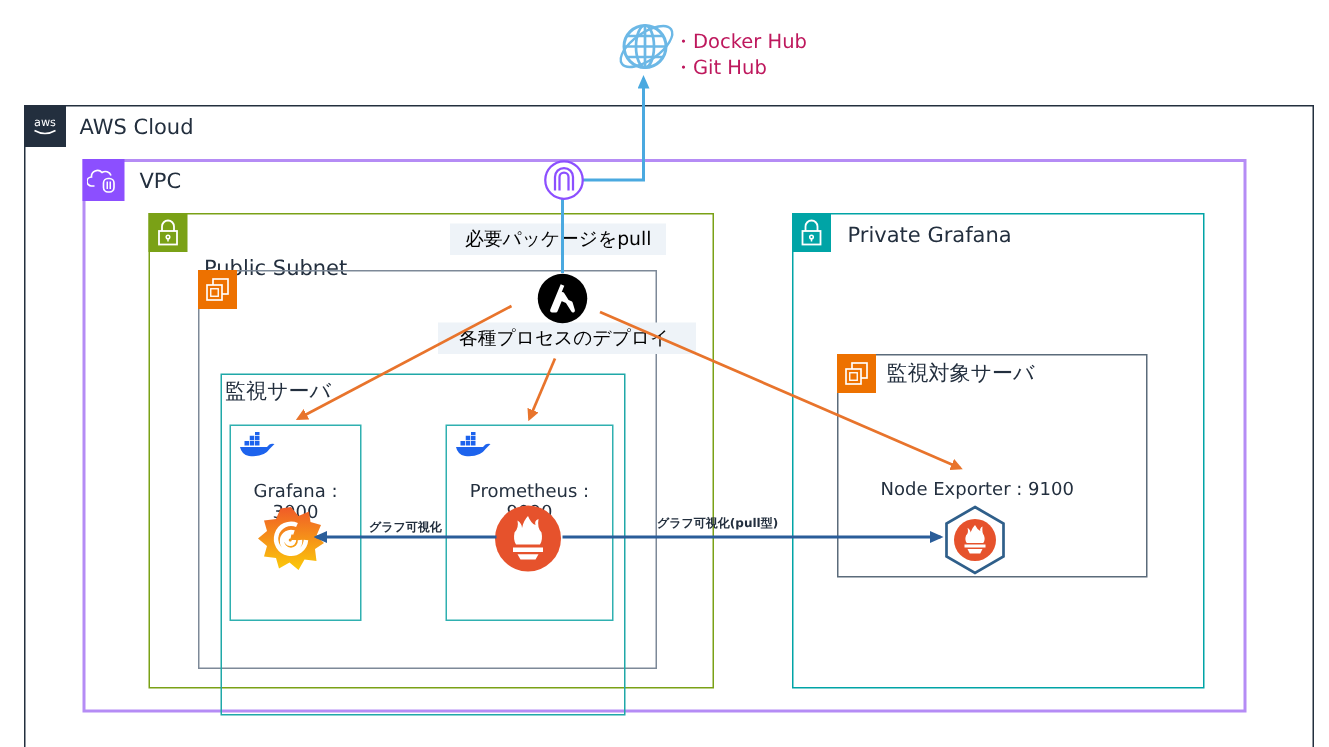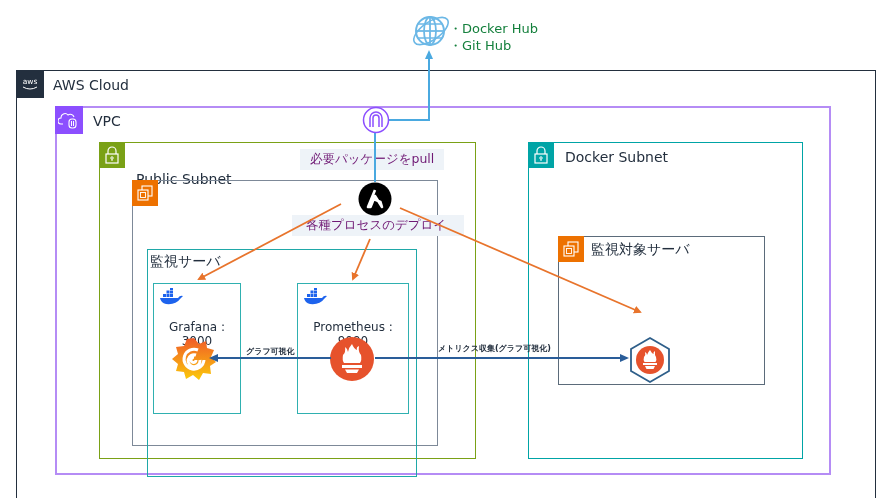--- a/index.html
+++ b/index.html
@@ -3,21 +3,21 @@
 <meta charset="utf-8">
 <style>
   * { box-sizing: border-box; margin: 0; padding: 0; }
   html, body { width: 886px; height: 498px; background: #ffffff; overflow: hidden; }
   body { position: relative; font-family: "DejaVu Sans", "Liberation Sans", sans-serif; color: #232f3e; }
   .abs { position: absolute; }
   .group { position: absolute; background: transparent; }
   .glabel { position: absolute; font-size: 14px; line-height: 16px; white-space: nowrap; color: #232f3e; }
   .gicon { position: absolute; width: 26px; height: 26px; display: flex; align-items: center; justify-content: center; }
   .small { font-size: 12px; }
-  .edge-label { position: absolute; background: #eef3f8; font-size: 12.5px; color: #701a75; white-space: nowrap; padding: 2px 10px; text-align: right; }
+  .edge-label { position: absolute; background: #eef3f8; font-size: 12.5px; color: #000000; white-space: nowrap; padding: 2px 10px; text-align: right; }
   .tiny { font-size: 8px; font-weight: bold; color: #232f3e; position: absolute; white-space: nowrap; }
   svg.overlay { position: absolute; left: 0; top: 0; width: 886px; height: 498px; pointer-events: none; }
 </style>
 </head>
 <body>
 
 <div class="group" style="left:16px; top:70px; width:860px; height:484px; border:1.5px solid #232f3e; border-bottom-width:2px;">
   <div class="gicon" style="left:-1px; top:-1px; width:28px; height:28px; background:#232f3e;">
     <svg width="22" height="16" viewBox="0 0 22 16">
       <text x="11" y="8" font-size="7.5" fill="#fff" text-anchor="middle" font-family="DejaVu Sans, sans-serif">aws</text>
@@ -53,21 +53,21 @@
 
 <div class="group" style="left:528px; top:142px; width:275px; height:317px; border:1.5px solid #00a4a6;">
   <div class="gicon" style="left:-1px; top:-1px; background:#00a4a6;">
     <svg width="16" height="18" viewBox="0 0 16 18">
       <path d="M4 8 V5 a4 4 0 0 1 8 0 V8" stroke="#fff" stroke-width="1.2" fill="none"></path>
       <rect x="2" y="8" width="12" height="9" stroke="#fff" stroke-width="1.2" fill="none"></rect>
       <circle cx="8" cy="12" r="1.2" stroke="#fff" stroke-width="1" fill="none"></circle>
       <line x1="8" y1="13.2" x2="8" y2="15" stroke="#fff" stroke-width="1"></line>
     </svg>
   </div>
-  <div class="glabel" style="left:36px; top:6px;">Docker Subnet</div>
+  <div class="glabel" style="left:36px; top:6px;">Private Grafana</div>
 </div>
 
 <div class="group" style="left:132px; top:180px; width:306px; height:266px; border:1.5px solid #7d8998;">
   <div class="gicon" style="left:-1px; top:-1px; background:#ed7100;">
     <svg width="20" height="20" viewBox="0 0 20 20">
       <rect x="7" y="3" width="10" height="10" stroke="#fff" stroke-width="1.1" fill="none"></rect>
       <rect x="3" y="7" width="10" height="10" stroke="#fff" stroke-width="1.1" fill="#ed7100"></rect>
       <rect x="5.5" y="9.5" width="5" height="5" stroke="#fff" stroke-width="0.9" fill="none"></rect>
     </svg>
   </div>
@@ -129,20 +129,21 @@
 
 <div class="group" style="left:558px; top:236px; width:207px; height:149px; border:1.5px solid #5b6b7a;">
   <div class="gicon" style="left:-1px; top:-1px; background:#ed7100;">
     <svg width="20" height="20" viewBox="0 0 20 20">
       <rect x="7" y="3" width="10" height="10" stroke="#fff" stroke-width="1.1" fill="none"></rect>
       <rect x="3" y="7" width="10" height="10" stroke="#fff" stroke-width="1.1" fill="#ed7100"></rect>
       <rect x="5.5" y="9.5" width="5" height="5" stroke="#fff" stroke-width="0.9" fill="none"></rect>
     </svg>
   </div>
   <div class="glabel" style="left:32px; top:4px;">監視対象サーバ</div>
+  <div class="abs small" style="left:28px; top:82px;">Node Exporter : 9100</div>
   <div class="abs" style="left:69px; top:99px;">
     <svg width="44" height="48" viewBox="0 0 44 48">
       <path d="M22 2 L41 13 V35 L22 46 L3 35 V13 Z" stroke="#2f5f8a" stroke-width="1.8" fill="#fff"></path>
       <circle cx="22" cy="24" r="14" fill="#e6522c"></circle>
       <path d="M22 14 Q23.5 17 25.5 18 Q25 16 27 15 Q26.5 19 28 21 Q29 24 27.5 26 H16.5 Q15 24 16 21 Q18 19 17 16 Q19 17 19 19 Q20 16 22 14 Z" fill="#fff"></path>
       <rect x="15" y="27" width="14" height="2" fill="#fff"></rect>
       <path d="M17 30 H27 L25.5 33 H18.5 Z" fill="#fff"></path>
     </svg>
   </div>
 </div>
@@ -191,19 +192,19 @@
 <div class="abs" style="left:410px; top:11px;">
   <svg width="42" height="40" viewBox="0 0 42 40">
     <circle cx="20" cy="20" r="14" fill="#fff" stroke="#6cb8e6" stroke-width="2"></circle>
     <ellipse cx="20" cy="20" rx="6" ry="14" fill="none" stroke="#6cb8e6" stroke-width="1.8"></ellipse>
     <line x1="6" y1="20" x2="34" y2="20" stroke="#6cb8e6" stroke-width="1.8"></line>
     <line x1="20" y1="6" x2="20" y2="34" stroke="#6cb8e6" stroke-width="1.8"></line>
     <path d="M8 13 H32 M8 27 H32" stroke="#6cb8e6" stroke-width="1.6"></path>
     <ellipse cx="21" cy="20" rx="20" ry="9" transform="rotate(-35 21 20)" fill="none" stroke="#6cb8e6" stroke-width="1.6"></ellipse>
   </svg>
 </div>
-<div class="abs" style="left:449px; top:20px; font-size:13px; line-height:17px; color:#15803d;">
+<div class="abs" style="left:449px; top:20px; font-size:13px; line-height:17px; color:#be185d;">
   <div>・Docker Hub</div>
   <div>・Git Hub</div>
 </div>
 
 <div class="tiny" style="left:246px; top:346px;">グラフ可視化</div>
-<div class="tiny" style="left:438px; top:343px;">メトリクス収集(グラフ可視化)</div>
+<div class="tiny" style="left:438px; top:343px;">グラフ可視化(pull型)</div>
 
 </body></html>

